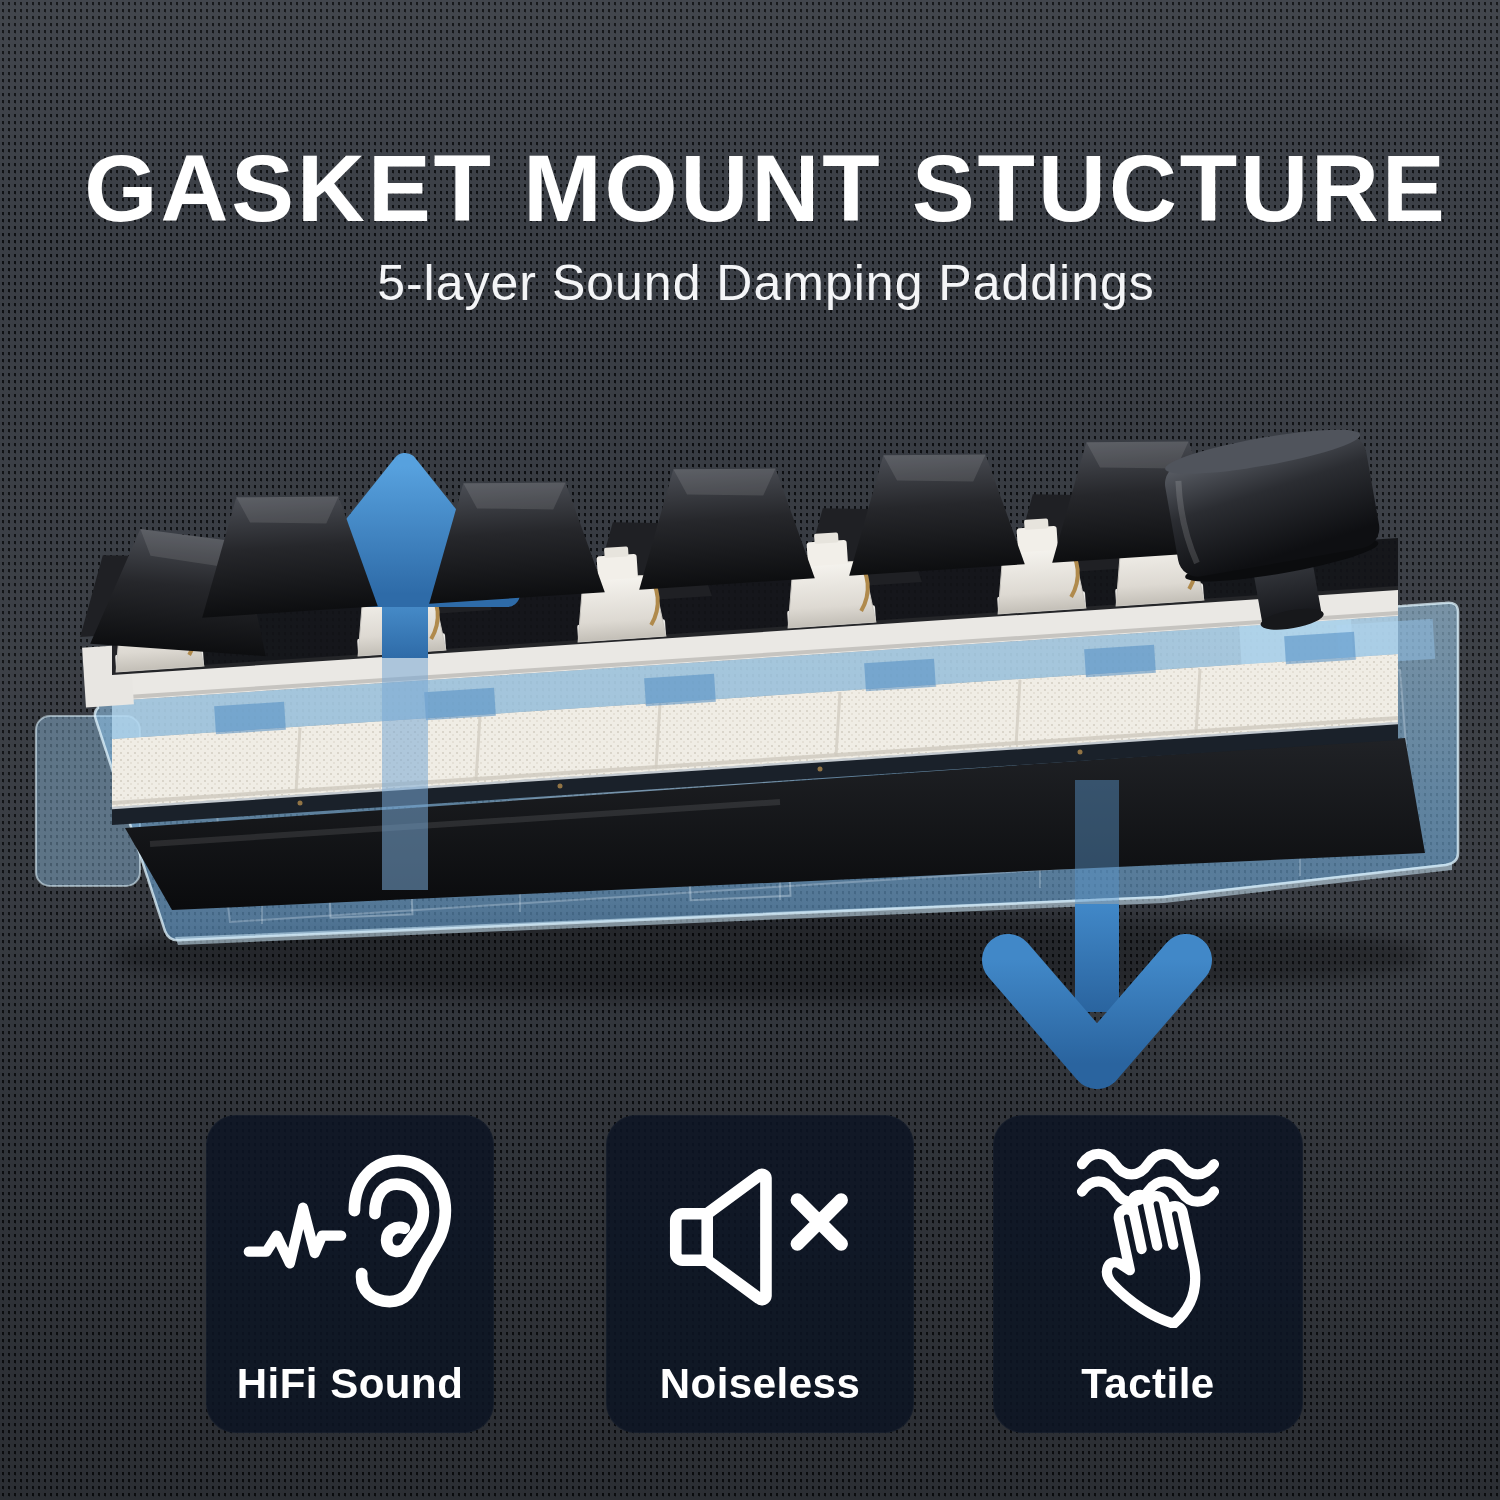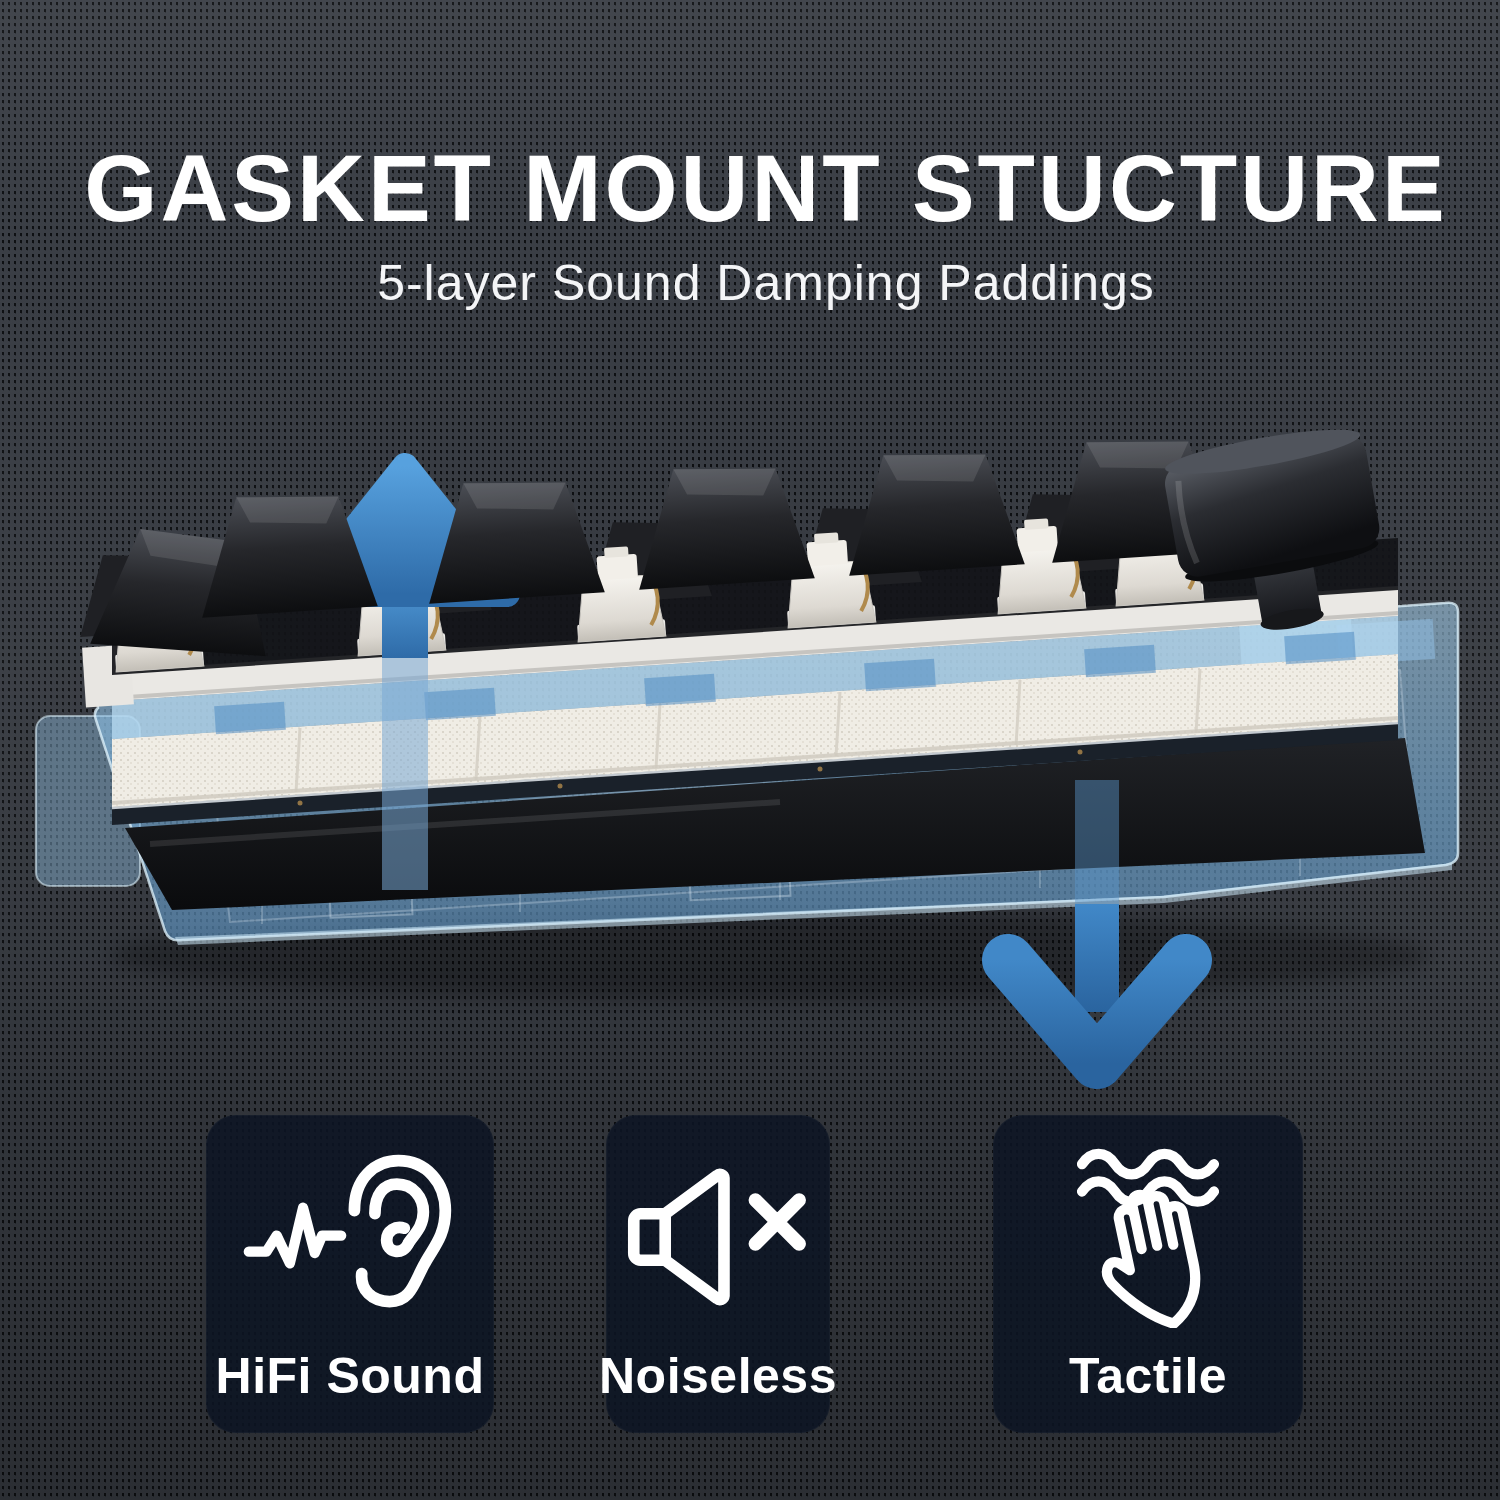--- a/index.html
+++ b/index.html
@@ -17,22 +17,22 @@
   .title{position:absolute;top:142px;left:0;right:0;margin:0;text-align:center;
          color:#ffffff;font-size:94px;font-weight:bold;letter-spacing:3px;line-height:1.0;}
   .subtitle{position:absolute;top:258px;left:0;right:0;margin:0;text-align:center;
          color:#f4f5f7;font-size:50px;font-weight:normal;letter-spacing:1px;line-height:1.0;}
   .figure{position:absolute;left:0;top:408px;width:1500px;height:700px;}
   .figure svg{display:block;width:1500px;height:700px;}
   .card{position:absolute;top:1115px;height:318px;border-radius:30px;
         background:rgba(13,21,35,0.88);box-shadow:inset 0 0 0 1px rgba(255,255,255,0.03);
         display:flex;flex-direction:column;align-items:center;}
   .card .icon{margin-top:34px;height:176px;display:flex;align-items:center;justify-content:center;}
-  .card .label{margin-top:22px;color:#ffffff;font-size:50px;font-weight:bold;letter-spacing:0.5px;}
-  #card-1{left:206px;width:288px;} #card-2{left:606px;width:224px;} #card-3{left:993px;width:310px;}
+  .card .label{margin-top:35px;color:#ffffff;font-size:42px;font-weight:bold;letter-spacing:0.5px;}
+  #card-1{left:206px;width:288px;} #card-2{left:606px;width:308px;} #card-3{left:993px;width:310px;}
   .ic{stroke:#ffffff;fill:none;stroke-linecap:round;stroke-linejoin:round;}
 </style>
 </head>
 <body>
 
 <div class="stage">
   <div class="mesh"></div>
 
   <h1 class="title">GASKET MOUNT STUCTURE</h1>
   <p class="subtitle">5-layer Sound Damping Paddings</p>

